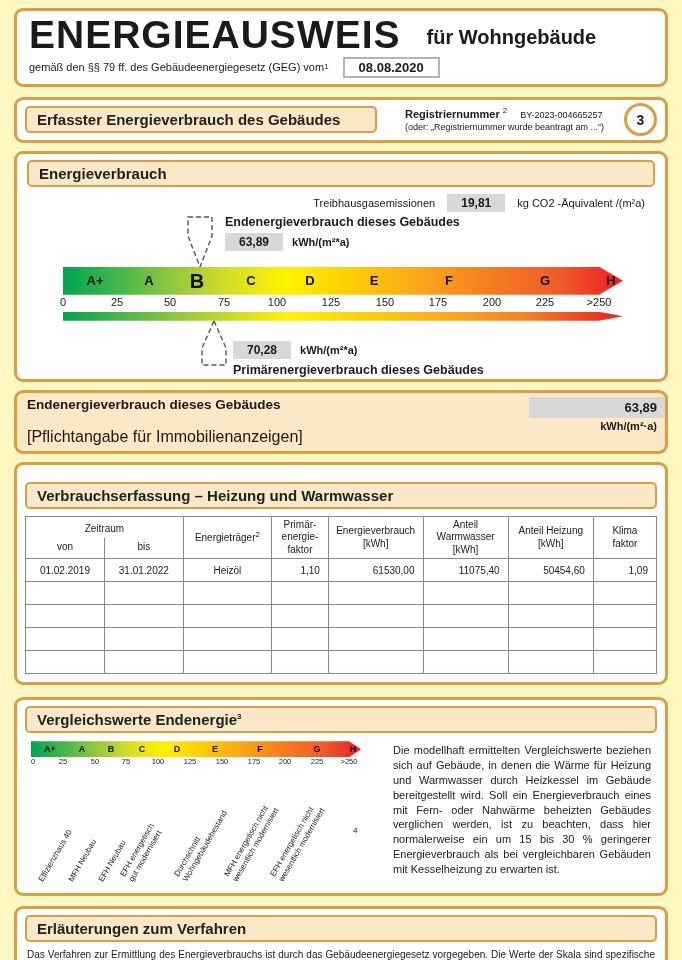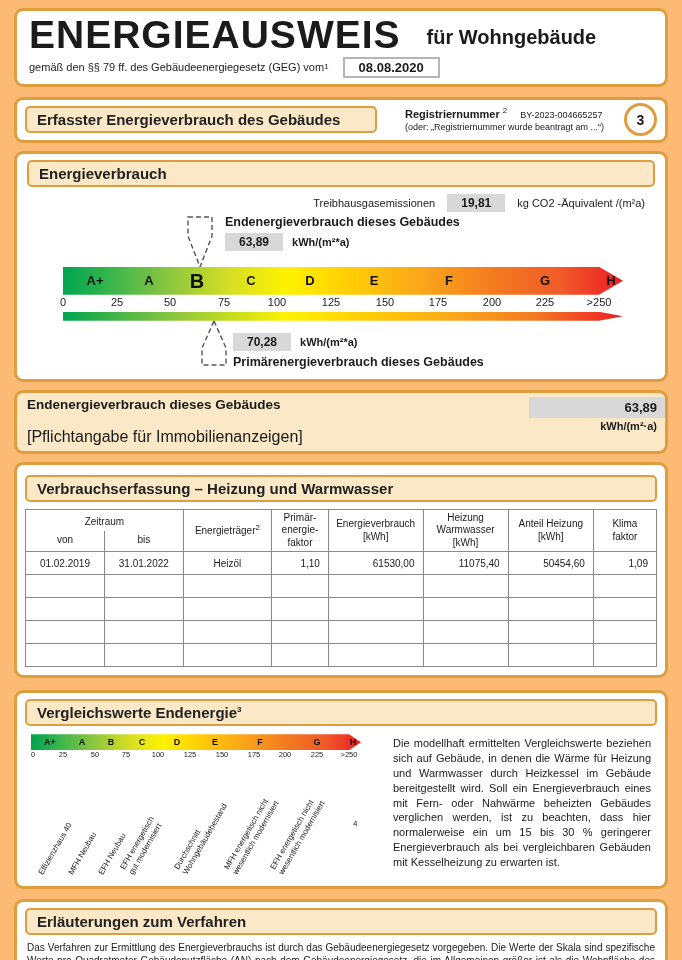--- a/index.html
+++ b/index.html
@@ -1,17 +1,17 @@
 <!DOCTYPE html>
 <html><head>
 <meta charset="utf-8">
 <style>
   html,body{margin:0;padding:0;background:#ffffff;}
   .page{
-    position:relative;width:682px;height:960px;background:#fdba74;overflow:hidden;
+    position:relative;width:682px;height:960px;background:#fef9c3;overflow:hidden;
     font-family:"Liberation Sans", sans-serif;color:#1b1b1b;
     --accent:#de9d3f;--cream:#fae8c6;--gray:#d8d8d8;
     outline:1px solid #e0e0e0;
   }
   .box{border:3px solid var(--accent);border-radius:9px;margin:0 14px;background:#fff;box-sizing:border-box;}
   .strip{background:var(--cream);border:2px solid var(--accent);border-radius:5px;
          font-weight:bold;font-size:15px;padding:3px 10px;color:#222;}
   sup{font-size:8px;vertical-align:super;line-height:0;}
 
   
@@ -40,21 +40,21 @@
   .scale-area{position:relative;margin-left:36px;width:560px;}
   .anno-top{position:relative;height:54px;}
   .anno-bottom{position:relative;height:50px;}
   .marker{position:absolute;}
   .anno-top .marker{left:124px;bottom:-1px;}
   .anno-bottom .marker{left:138px;top:-1px;}
   .anno-top-text{position:absolute;left:162px;top:2px;}
   .anno-bottom-text{position:absolute;left:170px;top:4px;}
   .anno-label{font-weight:bold;font-size:12.5px;}
   .anno-val-row{display:flex;align-items:center;gap:9px;margin-top:4px;}
-  .anno-bottom-text .anno-val-row{margin-top:8px;align-items:center;}
+  .anno-bottom-text .anno-val-row{margin-top:16px;align-items:center;}
   .anno-bottom-text .anno-label{margin-top:4px;}
   .anno-unit{font-weight:bold;font-size:11px;}
   .scale-bar{position:relative;height:28px;
     background:linear-gradient(to right,#00a550 0%,#3cb64c 9%,#8dc63f 19%,#d7df23 30%,#fff200 40%,#ffcb05 52%,#faa61a 64%,#f47b20 77%,#f15a29 89%,#ed1c24 100%);
     clip-path:polygon(0 0,calc(100% - 24px) 0,100% 50%,calc(100% - 24px) 100%,0 100%);}
   .sc-letter{position:absolute;top:0;line-height:28px;transform:translateX(-50%);
     font-weight:bold;font-size:13px;color:#111;}
   .sc-letter.hl{font-size:20px;}
   .scale-numbers{position:relative;height:15px;font-size:11px;}
   .sc-num{position:absolute;top:1px;transform:translateX(-50%);}
@@ -65,21 +65,21 @@
   
   .mandatory-strip{margin-top:8px;background:var(--cream);display:flex;justify-content:space-between;
     padding:4px 0 5px 10px;min-height:44px;}
   .mand-title{font-weight:bold;font-size:13.5px;}
   .mand-sub{font-size:16px;margin-top:16px;}
   .mand-right{width:136px;display:flex;flex-direction:column;align-items:stretch;flex:none;}
   .mand-value{background:var(--gray);font-weight:bold;font-size:13px;text-align:right;padding:3px 8px;}
   .mand-unit{font-weight:bold;font-size:11px;text-align:right;padding:2px 8px 0 0;}
 
   
-  .consumption-box{margin-top:8px;padding:10px 8px 8px 8px;}
+  .consumption-box{margin-top:8px;padding:17px 8px 8px 8px;}
   .consumption-box table{width:100%;border-collapse:collapse;margin-top:7px;font-size:10px;}
   .consumption-box th,.consumption-box td{border:1px solid #8a8a8a;padding:2px 4px;text-align:center;font-weight:normal;}
   .consumption-box th{font-size:10px;}
   th.pre{white-space:pre-line;line-height:1.25;}
   th.th-zeitraum{border-bottom:none;padding-top:4px;}
   tr.vonbis th{border-top:none;font-size:10px;padding-bottom:4px;}
   td.num{text-align:right;padding-right:8px;}
   .consumption-box tbody td{height:18px;}
 
   
@@ -227,21 +227,21 @@
         <tr>
           <th colspan="2" class="th-zeitraum">Zeitraum</th>
           <th rowspan="2">
             <span>Energieträger</span><sup>2</sup>
           </th>
           <th rowspan="2" class="pre">Primär-
 energie-
 faktor</th>
           <th rowspan="2" class="pre">Energieverbrauch
 [kWh]</th>
-          <th rowspan="2" class="pre">Heizung
+          <th rowspan="2" class="pre">Anteil
 Warmwasser
 [kWh]</th>
           <th rowspan="2" class="pre">Anteil Heizung
 [kWh]</th>
           <th rowspan="2" class="pre">Klima
 faktor</th>
         </tr>
         <tr class="vonbis">
           <th>von</th>
           <th>bis</th>

